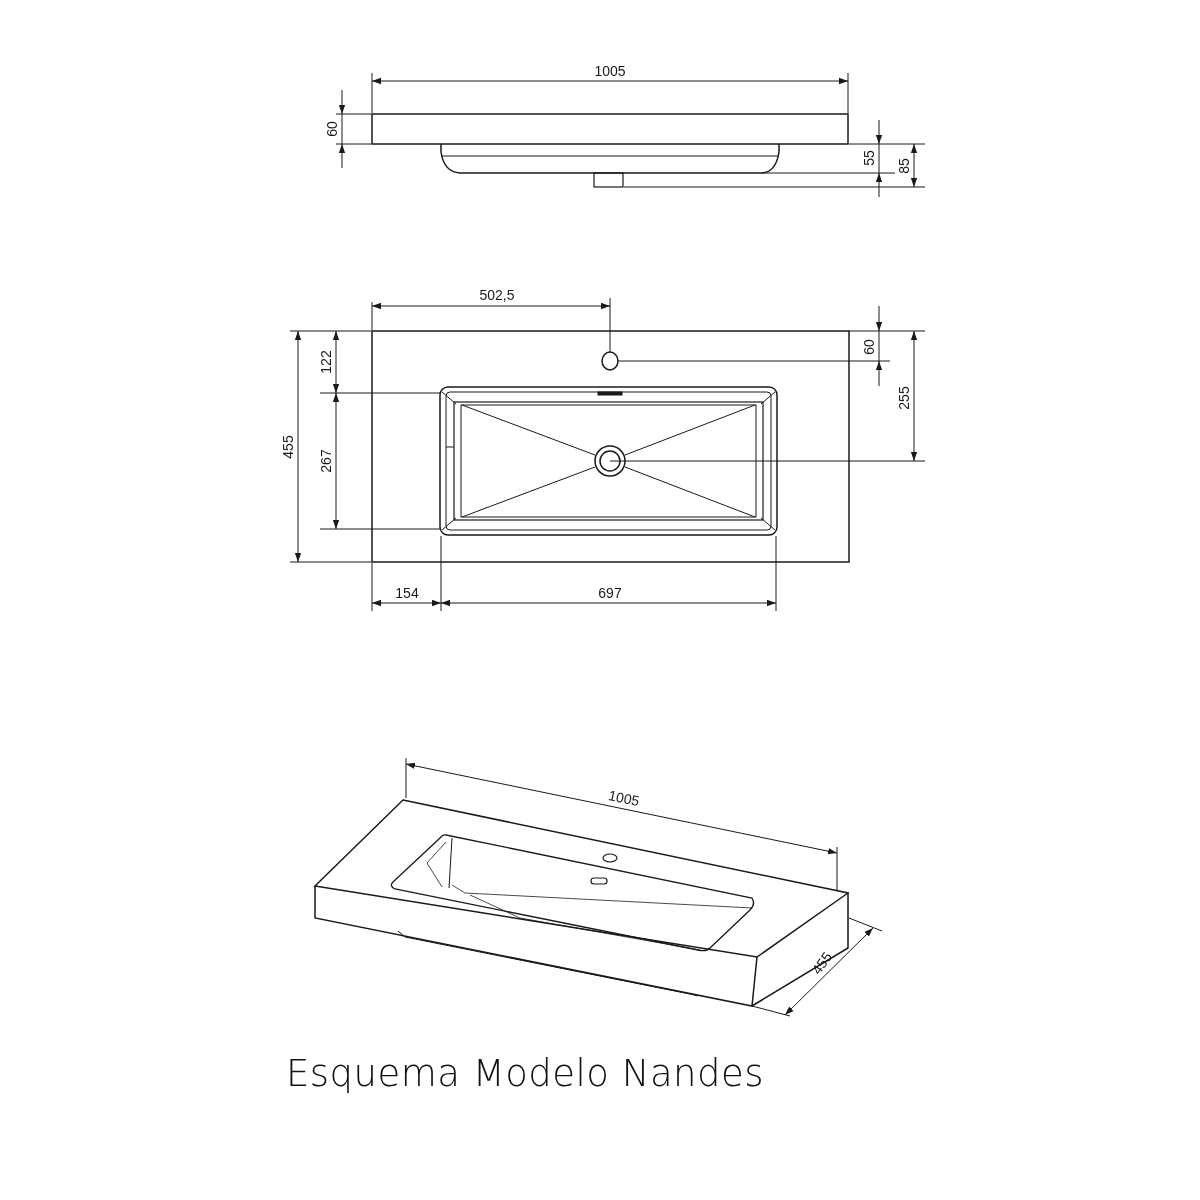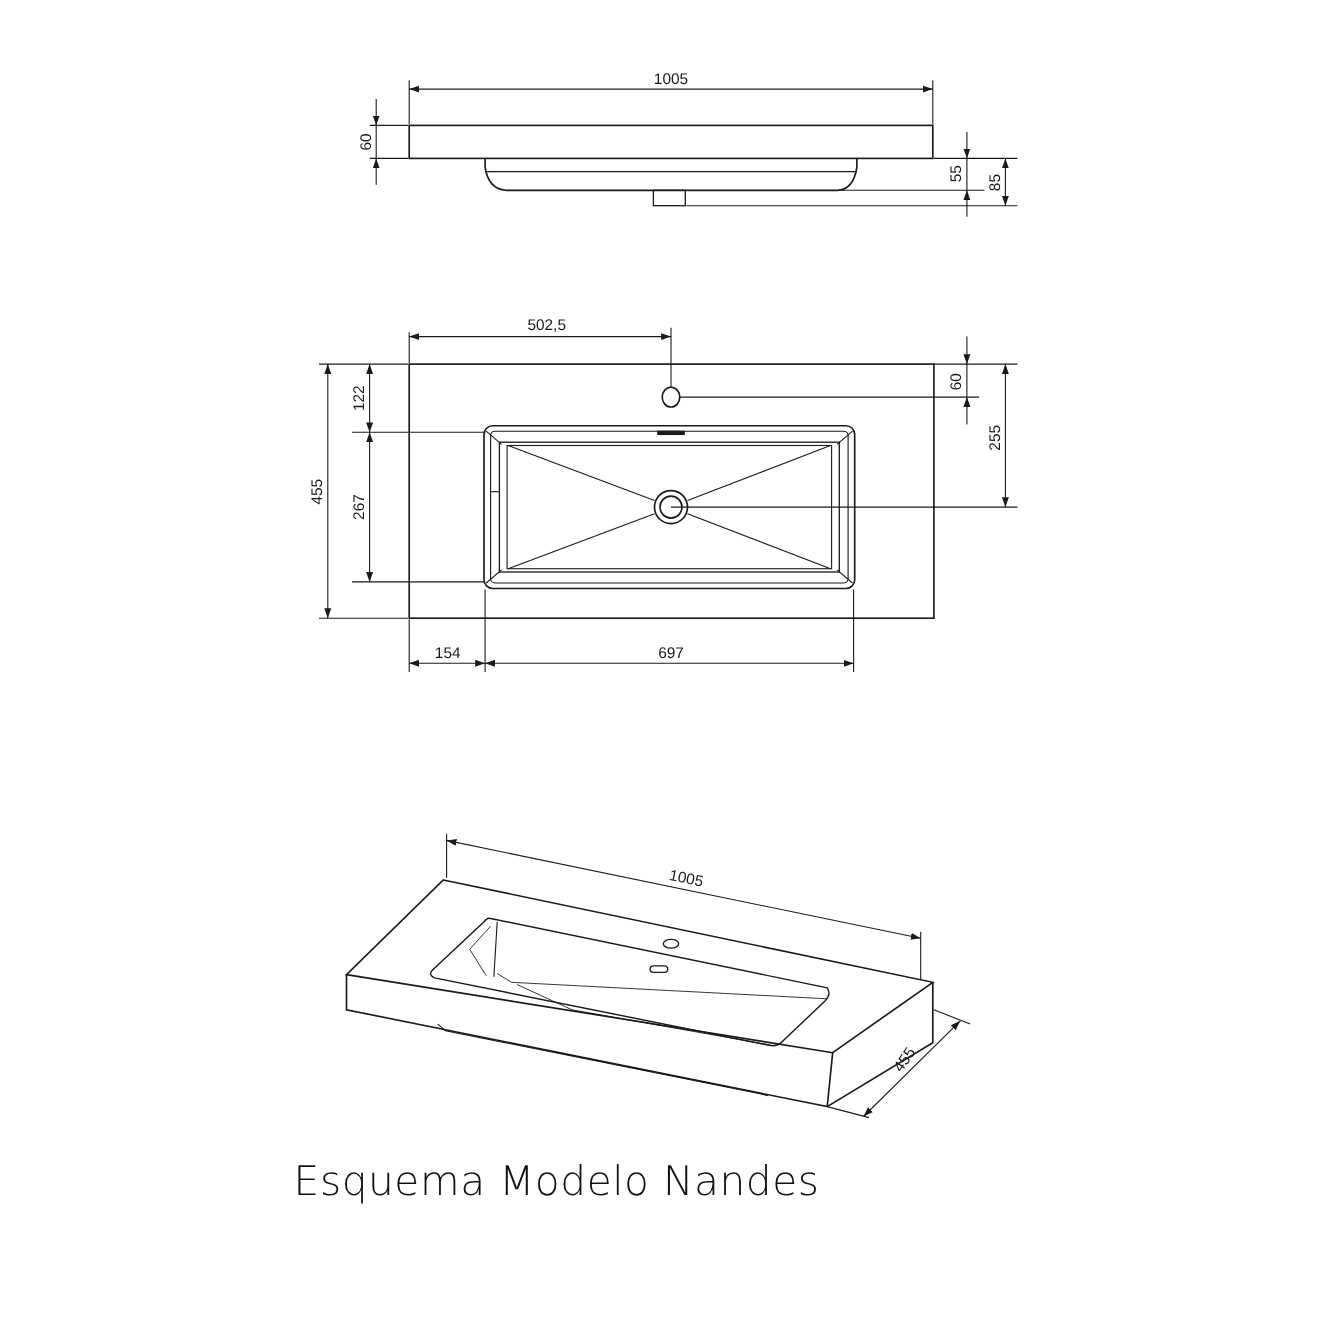--- a/index.html
+++ b/index.html
@@ -2,21 +2,21 @@
 <html><head>
   <meta charset="utf-8">
   <style>
     html, body { margin: 0; padding: 0; background: #ffffff; }
     body { width: 1200px; height: 1200px; position: relative; overflow: hidden; }
     #drawing { position: absolute; left: 0; top: 0; width: 1200px; height: 1200px; }
     svg text.dim { font-family: "Liberation Sans", sans-serif; font-size: 14px; fill: #1a1a1a; }
     .caption {
       position: absolute; left: 0; top: 1052px; width: 1012px; text-align: center;
       font-family: "DejaVu Sans", sans-serif; font-size: 37px; font-weight: 300;
-      color: #111111; letter-spacing: 0.5px;
+      color: #111111; letter-spacing: 0.5px; padding-left: 19px;
     }
   </style>
 </head>
 <body>
 
 <svg id="drawing" viewBox="0 0 1200 1200" xmlns="http://www.w3.org/2000/svg">
   <defs>
     <marker id="arr" viewBox="0 0 10 10" refX="10" refY="5" markerWidth="9" markerHeight="9" orient="auto-start-reverse" markerUnits="userSpaceOnUse">
       <path d="M0,1.5 L10,5 L0,8.5 Z" fill="#1a1a1a"></path>
     </marker>

